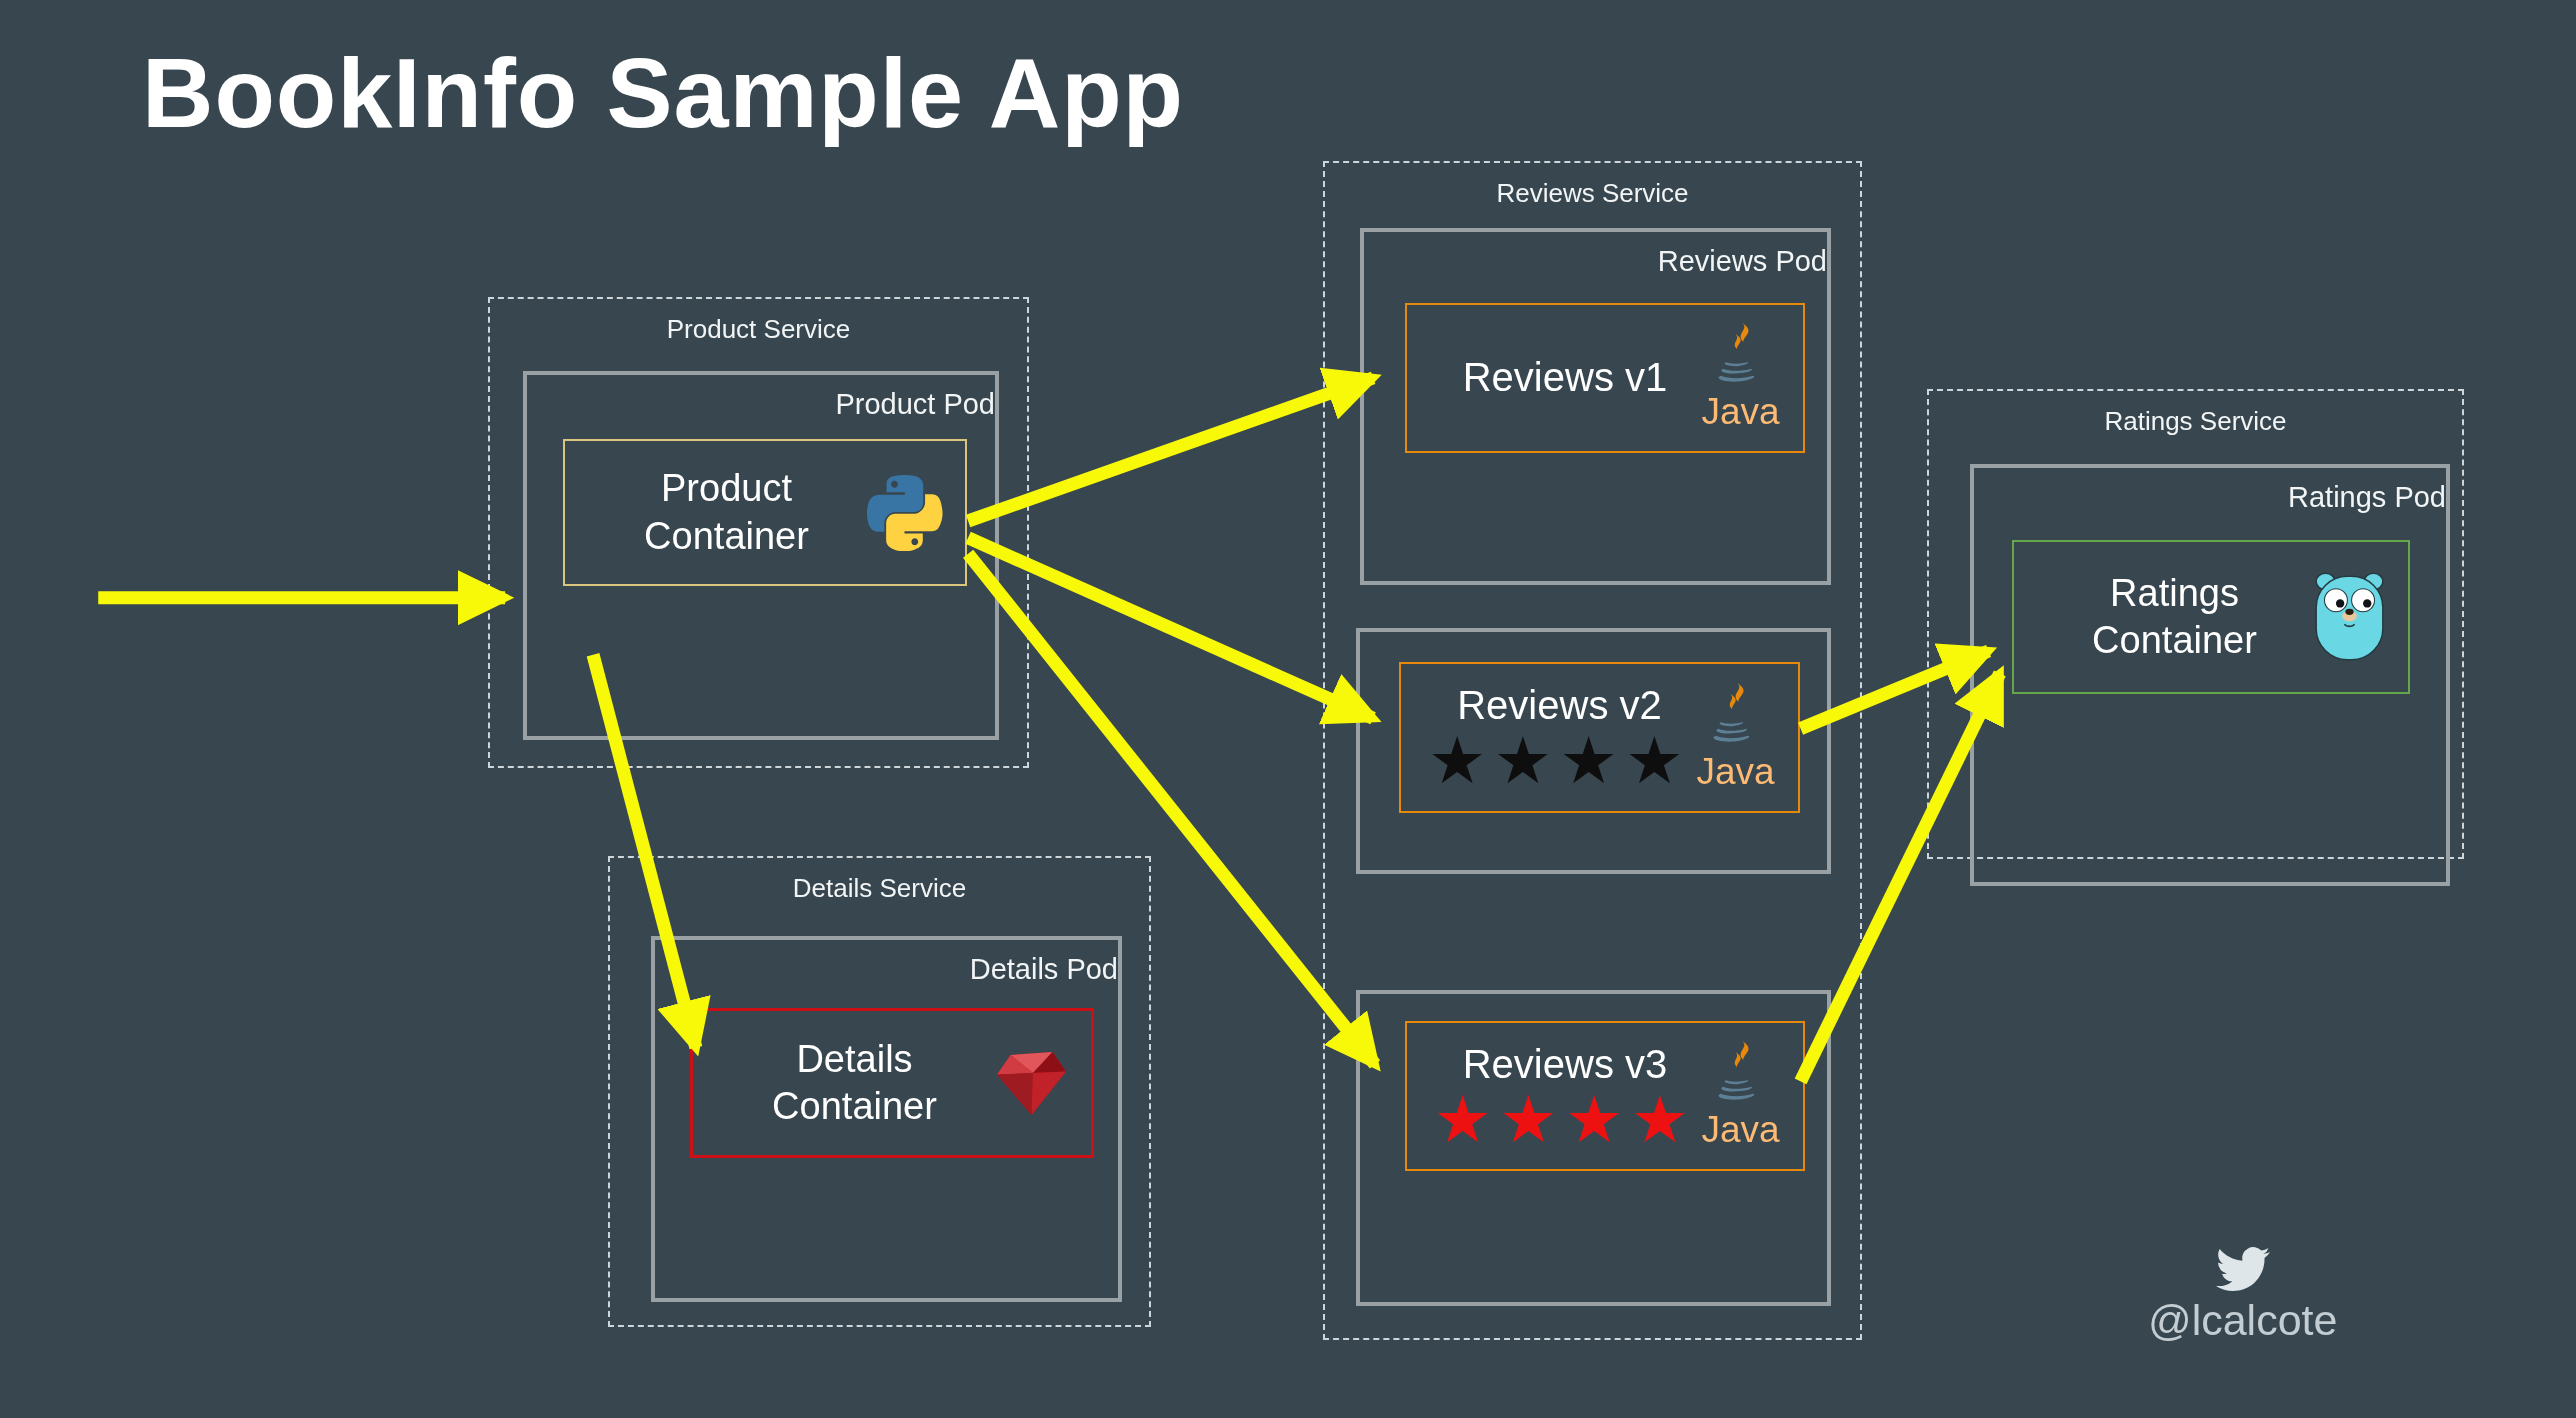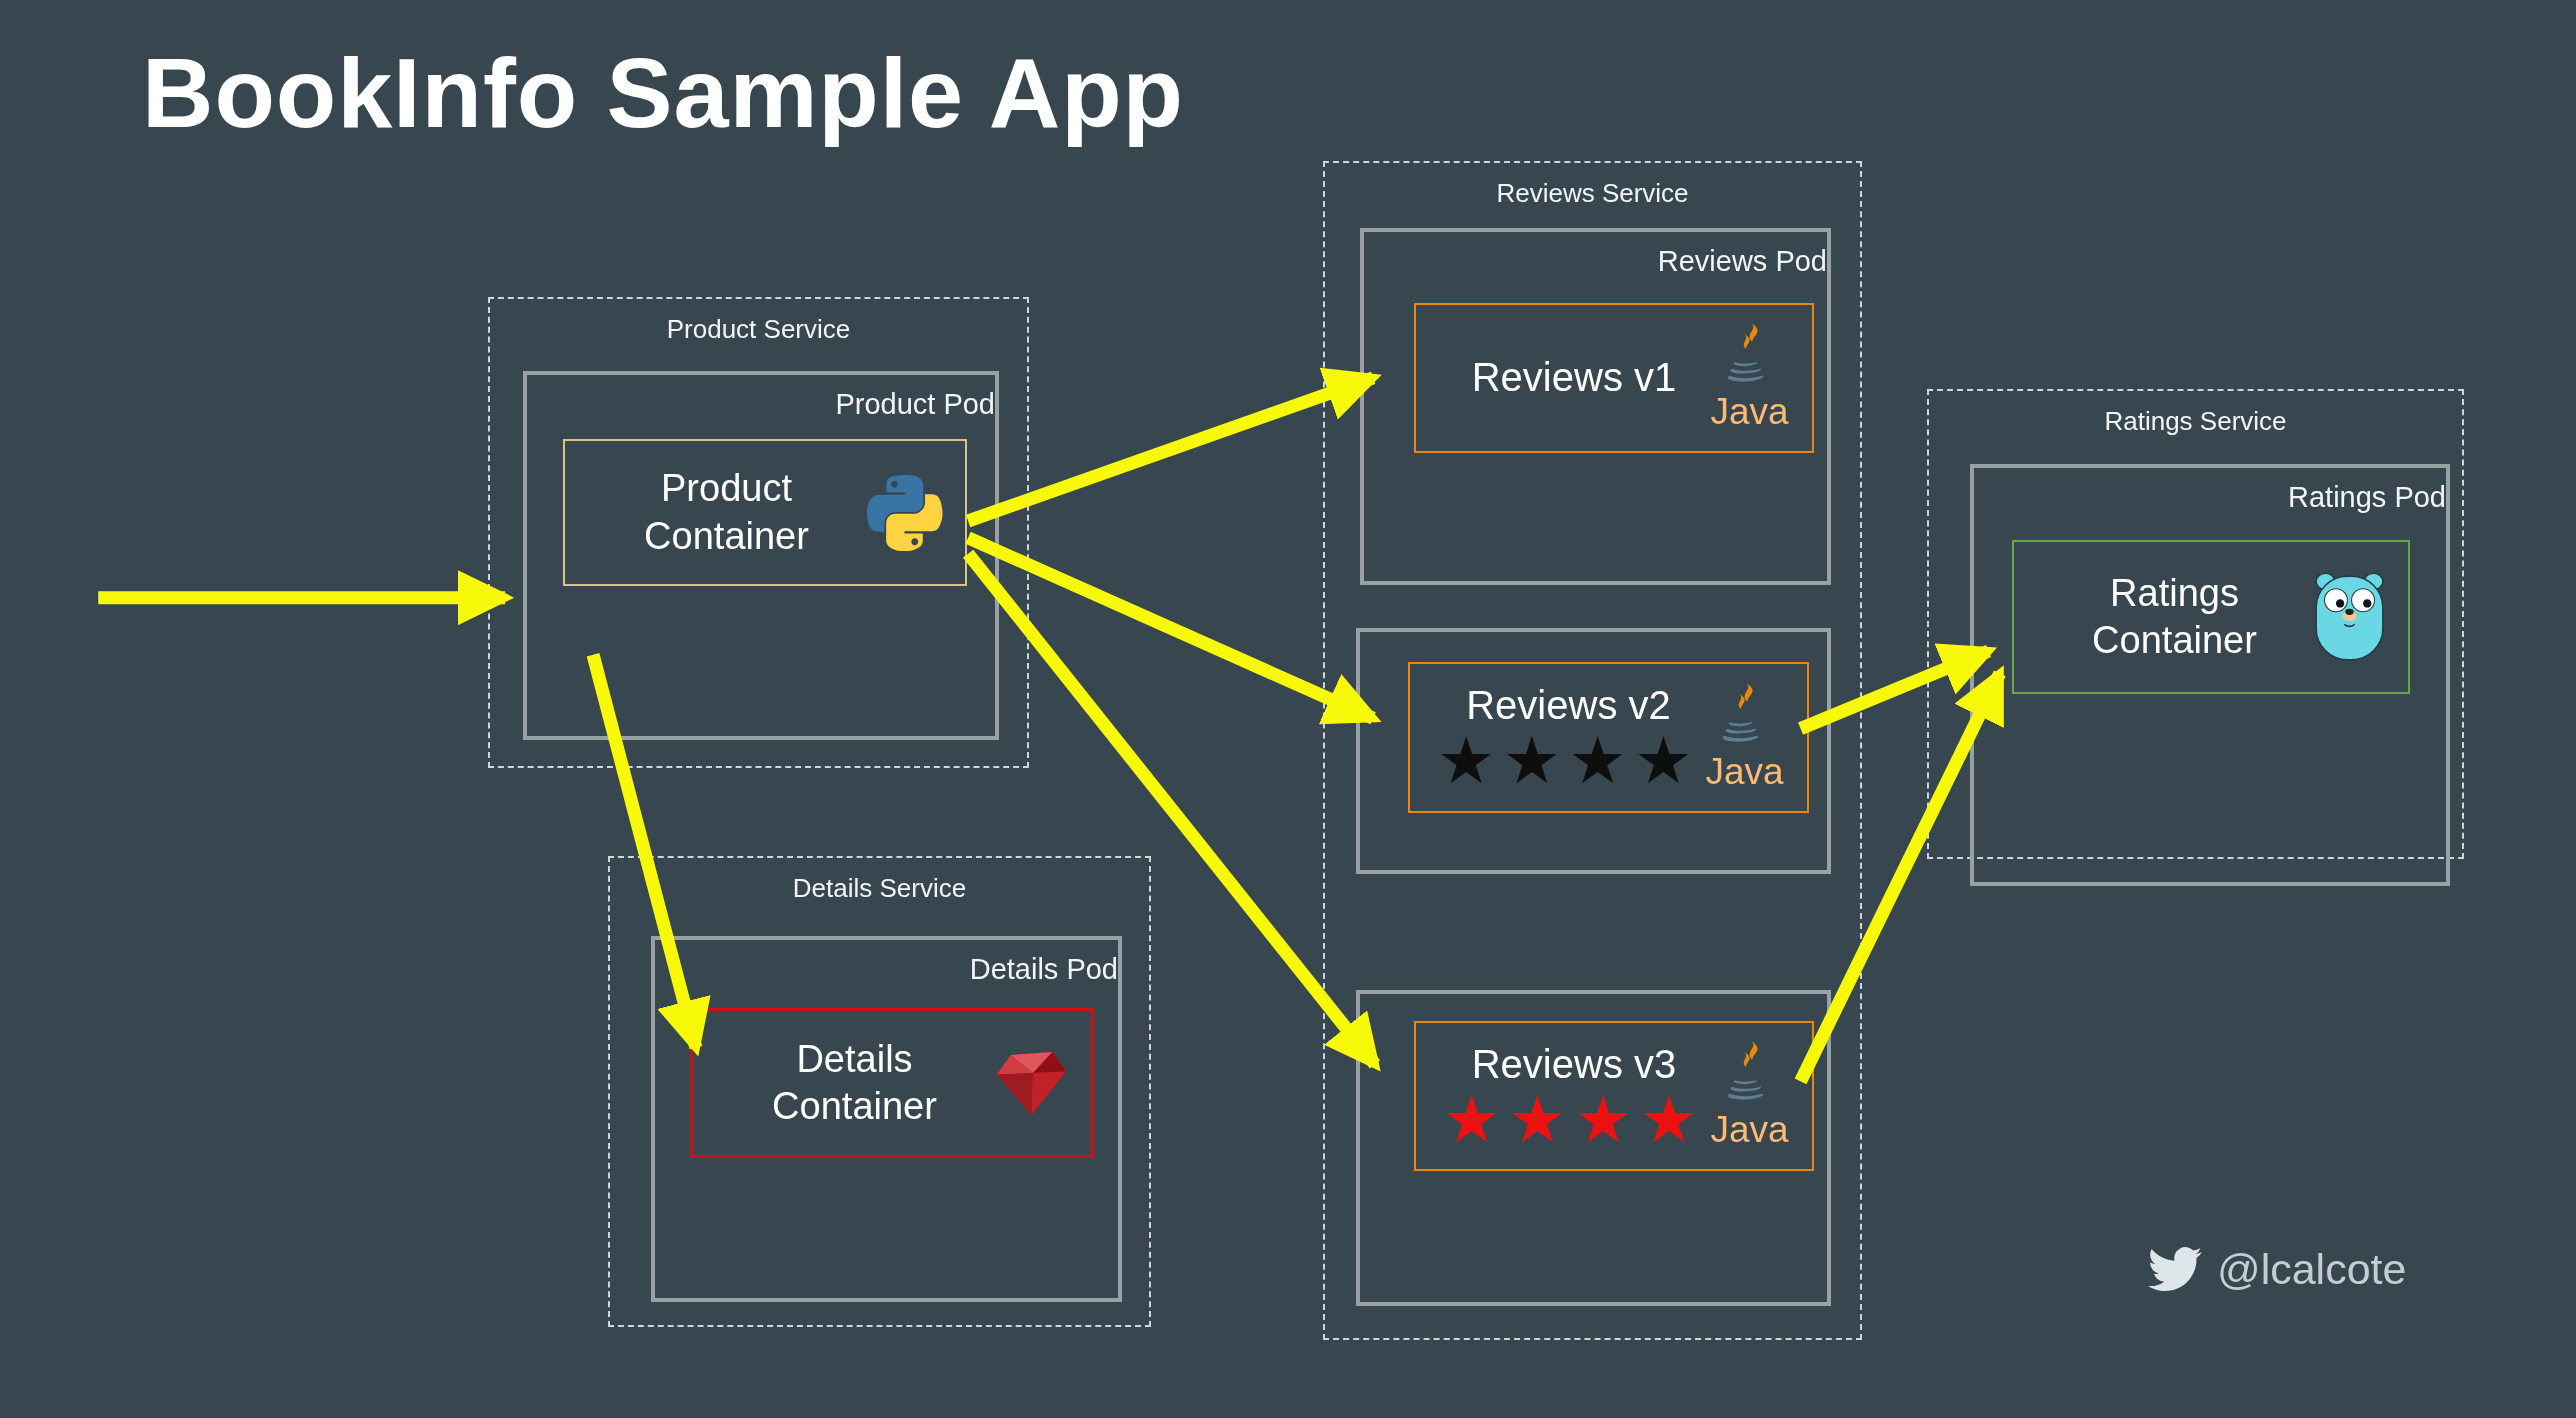--- a/index.html
+++ b/index.html
@@ -77,21 +77,21 @@
   #details-pod      { left: 41px;   top: 78px;  width: 471px; height: 366px; }
   #details-container{ left: 35px;   top: 68px;  width: 404px; height: 150px; border: 3.7px solid #cc1016; }
 
   #reviews-service  { left: 1323px; top: 161px; width: 539px; height: 1179px; }
   #reviews-pod-1    { left: 35px;   top: 65px;  width: 471px; height: 357px; }
   #reviews-v1       { left: 41px;   top: 71px;  width: 400px; height: 150px; }
   #reviews-pod-2    { left: 31px;   top: 465px; width: 475px; height: 246px; }
   #reviews-v2       { left: 39px;   top: 30px;  width: 401px; height: 151px; }
   #reviews-pod-3    { left: 31px;   top: 827px; width: 475px; height: 316px; }
   #reviews-v3       { left: 45px;   top: 27px;  width: 400px; height: 150px; }
-  .reviews-box      { border: 2.8px solid #e8890b; margin-left: 9px; }
+  .reviews-box      { border: 2.8px solid #e8890b; }
 
   #ratings-service  { left: 1927px; top: 389px; width: 537px; height: 470px; }
   #ratings-pod      { left: 41px;   top: 73px;  width: 480px; height: 422px; }
   #ratings-container{ left: 38px;   top: 72px;  width: 398px; height: 154px; border: 2.8px solid #67a74c; }
 
   
   .rv-main {
     flex: 1;
     display: flex;
     flex-direction: column;
@@ -125,22 +125,22 @@
     pointer-events: none;
   }
 
   
   .attribution {
     position: absolute;
     left: 2148px;
     top: 1242px;
     display: flex;
     align-items: center;
-    gap: 15px;
     z-index: 2;
+    flex-direction: column;
   }
   .attribution .handle {
     font-size: 43px;
     color: #c3cdd2;
   }
 </style>
 </head>
 <body>
 
 <div class="canvas">

